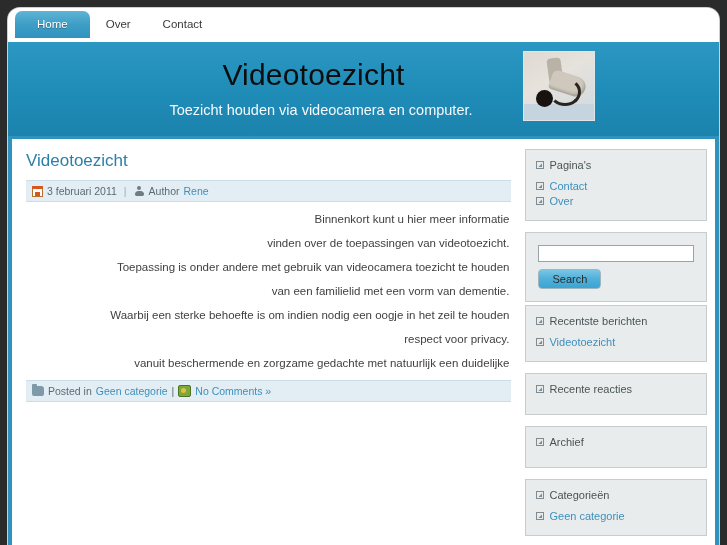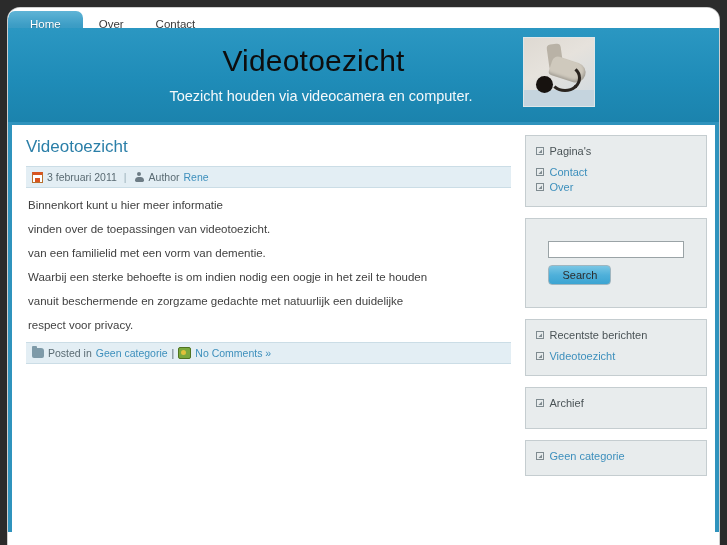--- a/index.html
+++ b/index.html
@@ -19,24 +19,24 @@
     top: 8px;
     width: 711px;
     height: 537px;
     background: #ffffff;
     border-radius: 12px 12px 0 0;
     overflow: hidden;
     box-shadow: 0 0 0 1px #cfcfcf;
   }
   
   .navbar {
-    height: 20px;
+    height: 34px;
     background: #ffffff;
     position: relative;
-    padding-left: 0;
+    padding-left: 7px;
     box-sizing: border-box;
   }
   .nav-list {
     list-style: none;
     margin: 0;
     padding: 0;
     display: flex;
     align-items: flex-end;
     height: 30px;
   }
@@ -251,20 +251,21 @@
     background: #e0c13a;
   }
   .post-body {
     padding: 10px 2px 0 2px;
   }
   .post-body p {
     margin: 0 0 10px 0;
     font-size: 11.5px;
     color: #3f3f3f;
     line-height: 14px;
+    text-align: right;
   }
   .post-footer {
     background: #e3eef4;
     border-top: 1px solid #cbdde6;
     border-bottom: 1px solid #cbdde6;
     font-size: 10.5px;
     color: #5a6b73;
     padding: 4px 6px;
     display: flex;
     align-items: center;
@@ -321,22 +322,22 @@
     align-items: center;
     gap: 5px;
   }
   .widget-list a {
     color: #3d8fbc;
     text-decoration: none;
   }
   .search-widget {
     background: #e8eced;
     border: 1px solid #c5cdd0;
-    margin-bottom: 11px;
-    padding: 22px;
+    margin-bottom: 3px;
+    padding: 12px;
     box-sizing: border-box;
   }
   .search-input {
     width: 100%;
     height: 17px;
     border: 1px solid #9aa3a6;
     background: #ffffff;
     box-sizing: border-box;
     font-family: "Liberation Sans", sans-serif;
     font-size: 11px;
@@ -390,24 +391,25 @@
         <span>3 februari 2011</span>
         <span class="sep">|</span>
         <span class="icon-user"></span>
         <span>Author</span>
         <a class="meta-link" href="#">Rene</a>
       </div>
 
       <div class="post-body">
         <p>Binnenkort kunt u hier meer informatie</p>
         <p>vinden over de toepassingen van videotoezicht.</p>
+        <p>Toepassing is onder andere met gebruik van videocamera toezicht te houden</p>
         <p>van een familielid met een vorm van dementie.</p>
         <p>Waarbij een sterke behoefte is om indien nodig een oogje in het zeil te houden</p>
+        <p>respect voor privacy.</p>
         <p>vanuit beschermende en zorgzame gedachte met natuurlijk een duidelijke</p>
-        <p>respect voor privacy.</p>
       </div>
 
       <div class="post-footer">
         <span class="icon-folder"></span>
         <span>Posted in</span>
         <a class="meta-link" href="#">Geen categorie</a>
         <span class="sep">|</span>
         <span class="icon-comment"></span>
         <a class="meta-link" href="#">No Comments »</a>
       </div>
@@ -443,29 +445,39 @@
           <span>Recentste berichten</span>
         </h3>
         <ul class="widget-list">
           <li>
             <span class="icon-broken-small"></span>
             <a href="#">Videotoezicht</a>
           </li>
         </ul>
       </div>
 
+      <div class="widget">
+        <h3 class="widget-title">
+          <span class="icon-broken-small"></span>
+          <span>Recente reacties</span>
+        </h3>
+      </div>
 
       <div class="widget">
         <h3 class="widget-title">
           <span class="icon-broken-small"></span>
           <span>Archief</span>
         </h3>
       </div>
 
       <div class="widget">
+        <h3 class="widget-title">
+          <span class="icon-broken-small"></span>
+          <span>Categorieën</span>
+        </h3>
         <ul class="widget-list">
           <li>
             <span class="icon-broken-small"></span>
             <a href="#">Geen categorie</a>
           </li>
         </ul>
       </div>
 
     </div>
   </div>

